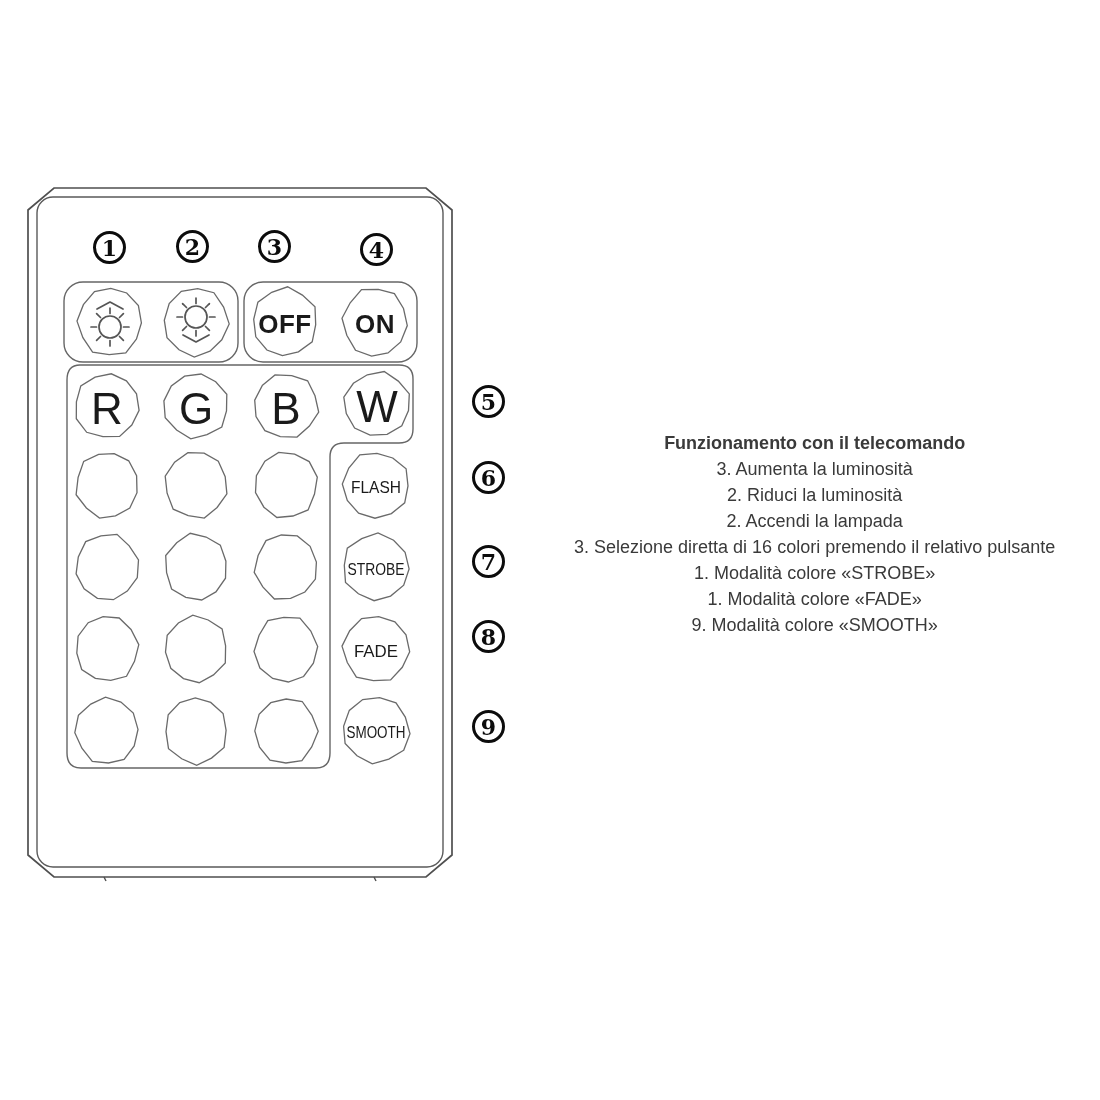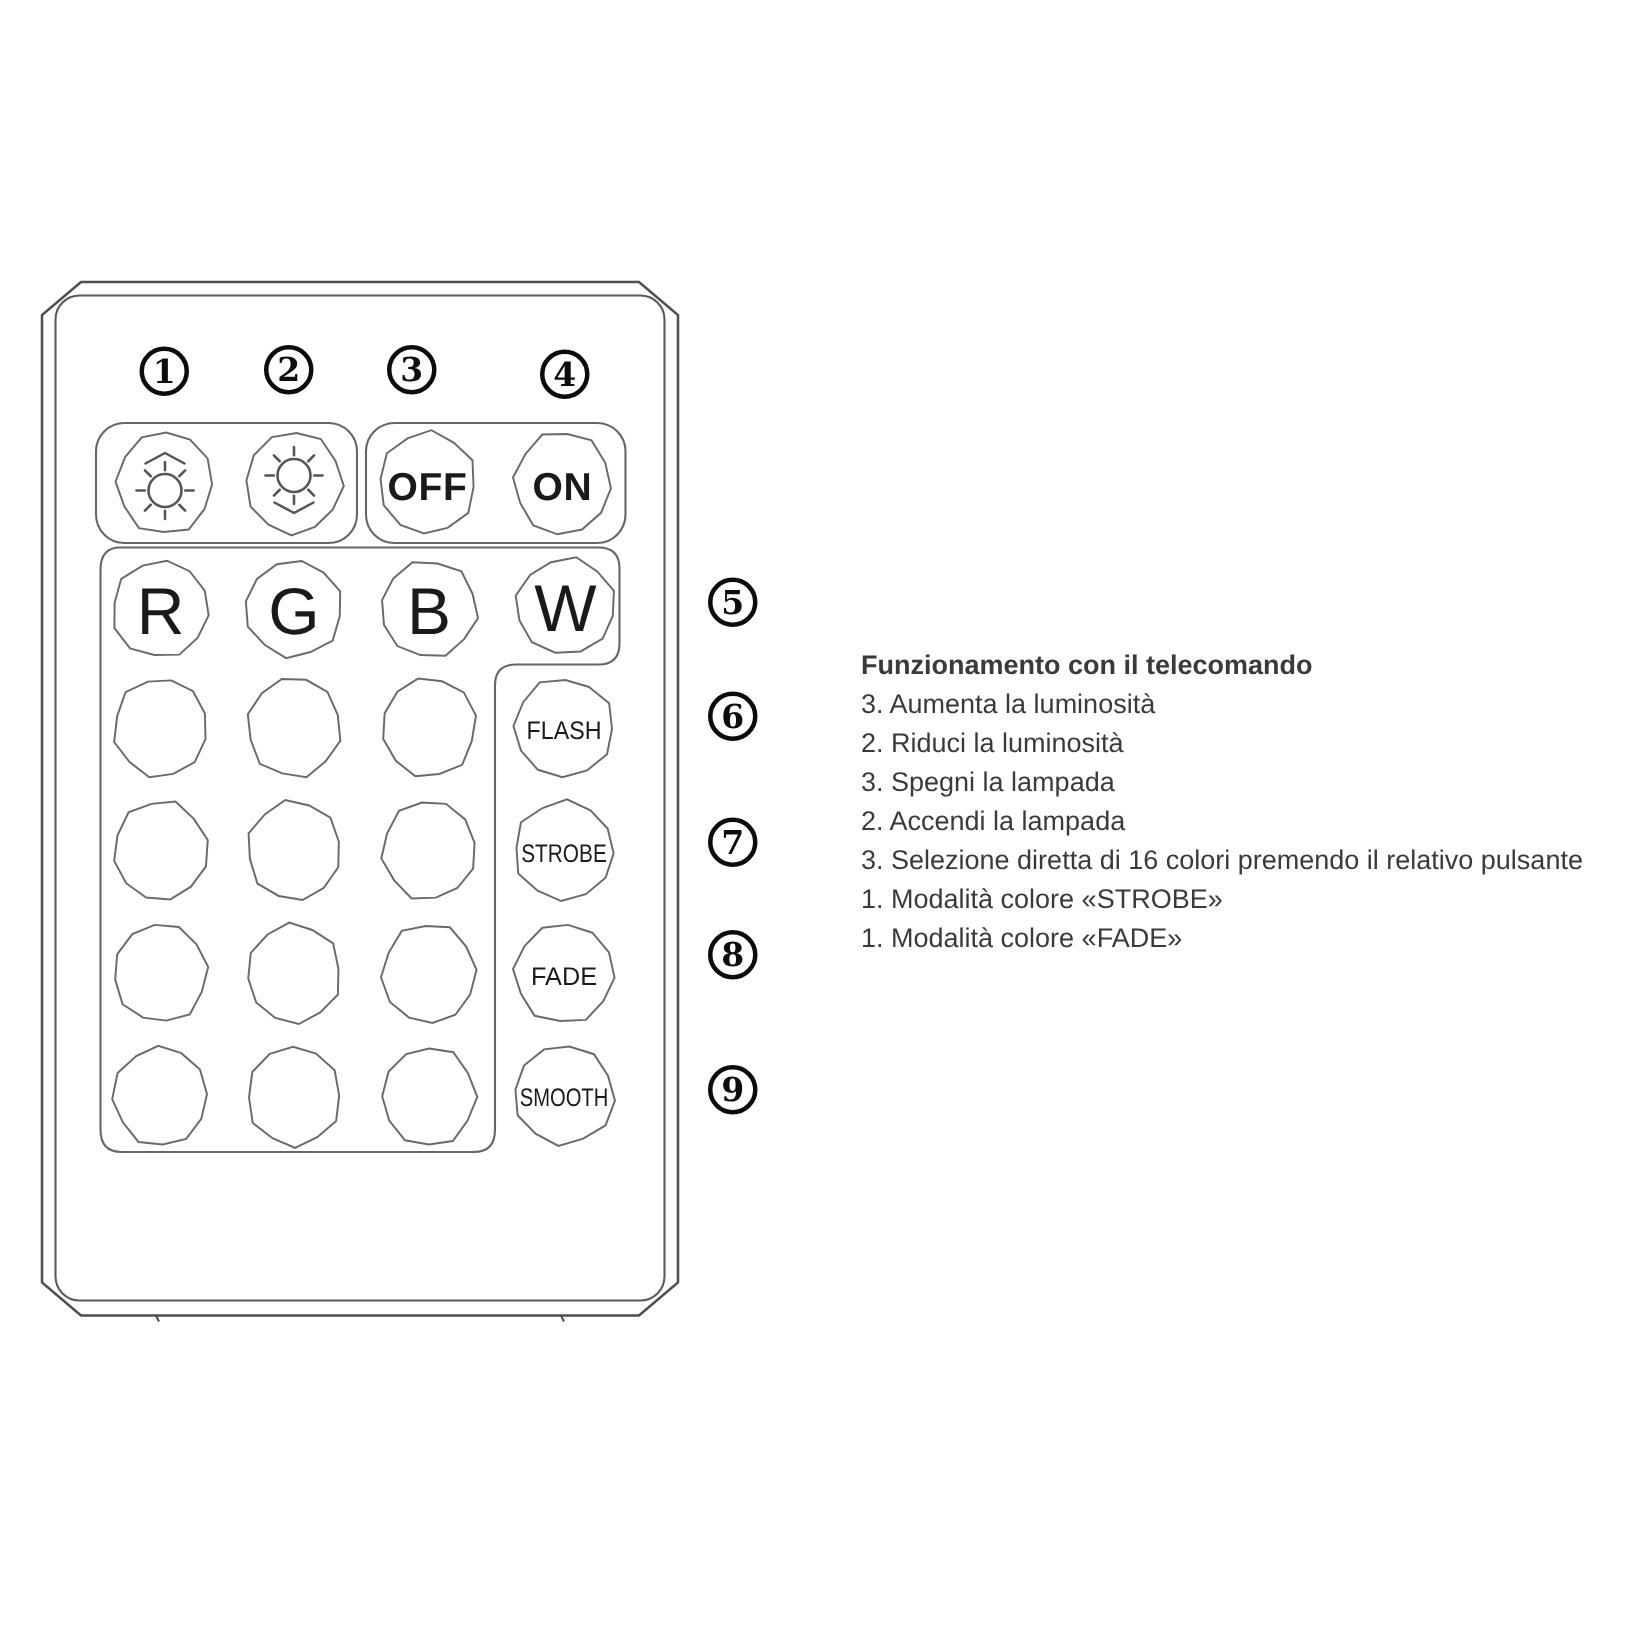--- a/index.html
+++ b/index.html
@@ -15,21 +15,21 @@
   .lbl-rgbw{font-family:"Liberation Sans",sans-serif;font-size:44px;font-weight:400;}
   .lbl-power{font-family:"Liberation Sans",sans-serif;font-size:26px;font-weight:700;letter-spacing:0.5px;}
   .lbl-mode{font-family:"Liberation Sans",sans-serif;font-size:17px;font-weight:400;}
   .sun circle,.sun line,.sun path{stroke:#555555;stroke-width:1.7;fill:none;stroke-linecap:round;stroke-linejoin:round;}
   .callout{position:absolute;width:33px;height:33px;box-sizing:border-box;
            border:3.4px solid #0c0c0c;border-radius:50%;
            display:flex;align-items:center;justify-content:center;
            font-family:"DejaVu Serif",serif;font-weight:700;font-size:22px;color:#0c0c0c;
            background:transparent;line-height:1;}
   .instructions{position:absolute;left:574px;top:430px;color:#3a3a3a;
-                font-size:18px;line-height:26px;white-space:nowrap;}
+                font-size:18px;line-height:26px;white-space:nowrap;text-align:center;}
   .instr-title{font-weight:700;}
 </style>
 </head>
 <body>
 
 <div class="page">
 
   <svg width="1100" height="1100" viewBox="0 0 1100 1100">
 
     <g>
@@ -161,19 +161,19 @@
   <div class="callout" style="left:472px;top:385px;">5</div>
   <div class="callout" style="left:472px;top:461px;">6</div>
   <div class="callout" style="left:472px;top:545px;">7</div>
   <div class="callout" style="left:472px;top:620px;">8</div>
   <div class="callout" style="left:472px;top:710px;">9</div>
 
   <div class="instructions">
     <div class="instr-title">Funzionamento con il telecomando</div>
     <div class="instr-item">3. Aumenta la luminosità</div>
     <div class="instr-item">2. Riduci la luminosità</div>
-    <div class="instr-item">3. Spegni la lampada</div>
     <div class="instr-item">2. Accendi la lampada</div>
     <div class="instr-item">3. Selezione diretta di 16 colori premendo il relativo pulsante</div>
     <div class="instr-item">1. Modalità colore «STROBE»</div>
     <div class="instr-item">1. Modalità colore «FADE»</div>
+    <div class="instr-item">9. Modalità colore «SMOOTH»</div>
   </div>
 </div>
 
 </body></html>

